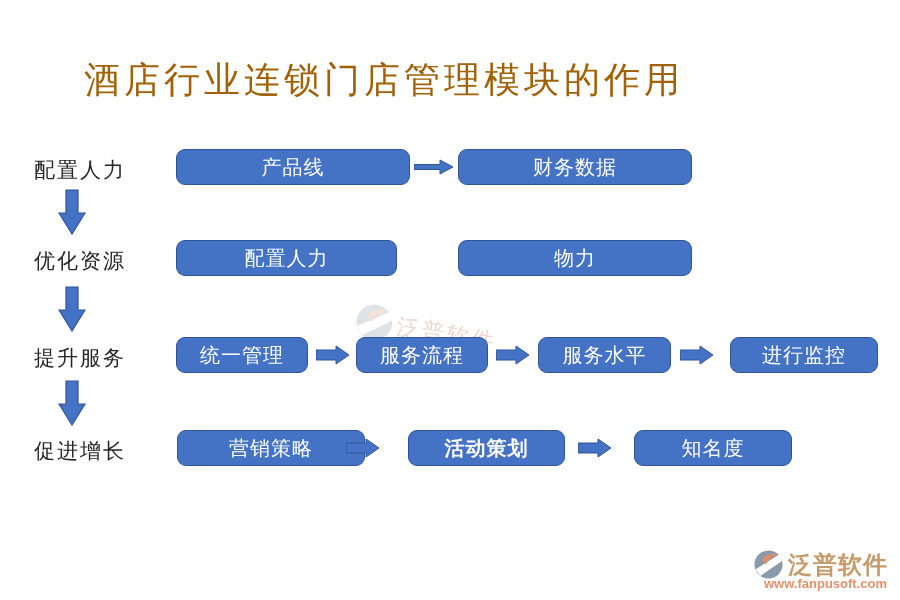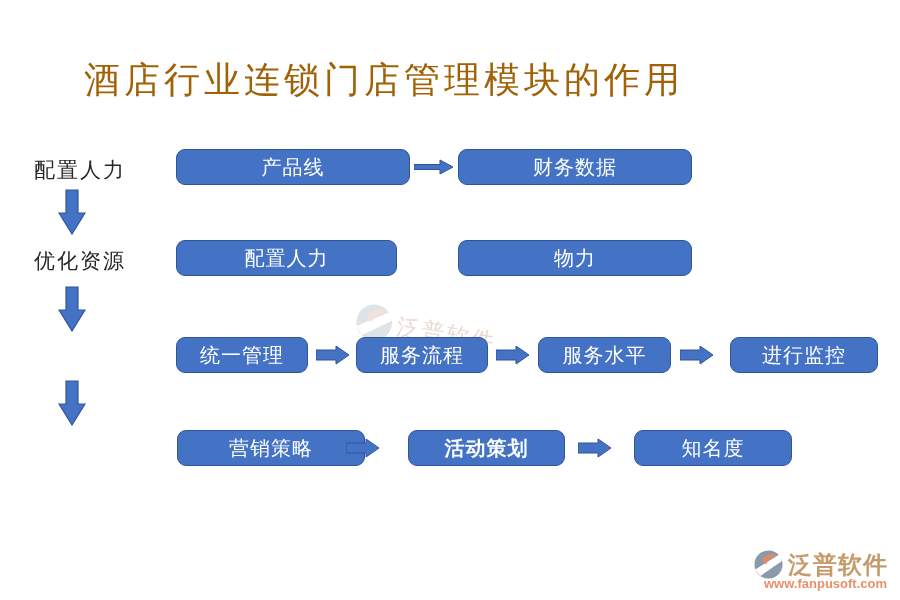--- a/index.html
+++ b/index.html
@@ -46,20 +46,22 @@
 </style>
 </head>
 <body>
 
 <div class="canvas">
 
   <div class="title">酒店行业连锁门店管理模块的作用</div>
 
   <div class="row-label" style="top:156px;">配置人力</div>
   <div class="row-label" style="top:247px;">优化资源</div>
+  <div class="row-label" style="top:344px;">提升服务</div>
+  <div class="row-label" style="top:437px;">促进增长</div>
 
   <svg class="arrow" style="left:58px;top:189px;" width="28" height="46" viewBox="0 0 28 46">
     <polygon points="8,1 20,1 20,24 27,24 14,45 1,24 8,24" fill="#4472C4" stroke="#2F5597" stroke-width="1.2"></polygon>
   </svg>
   <svg class="arrow" style="left:58px;top:286px;" width="28" height="46" viewBox="0 0 28 46">
     <polygon points="8,1 20,1 20,24 27,24 14,45 1,24 8,24" fill="#4472C4" stroke="#2F5597" stroke-width="1.2"></polygon>
   </svg>
   <svg class="arrow" style="left:58px;top:380px;" width="28" height="46" viewBox="0 0 28 46">
     <polygon points="8,1 20,1 20,24 27,24 14,45 1,24 8,24" fill="#4472C4" stroke="#2F5597" stroke-width="1.2"></polygon>
   </svg>

